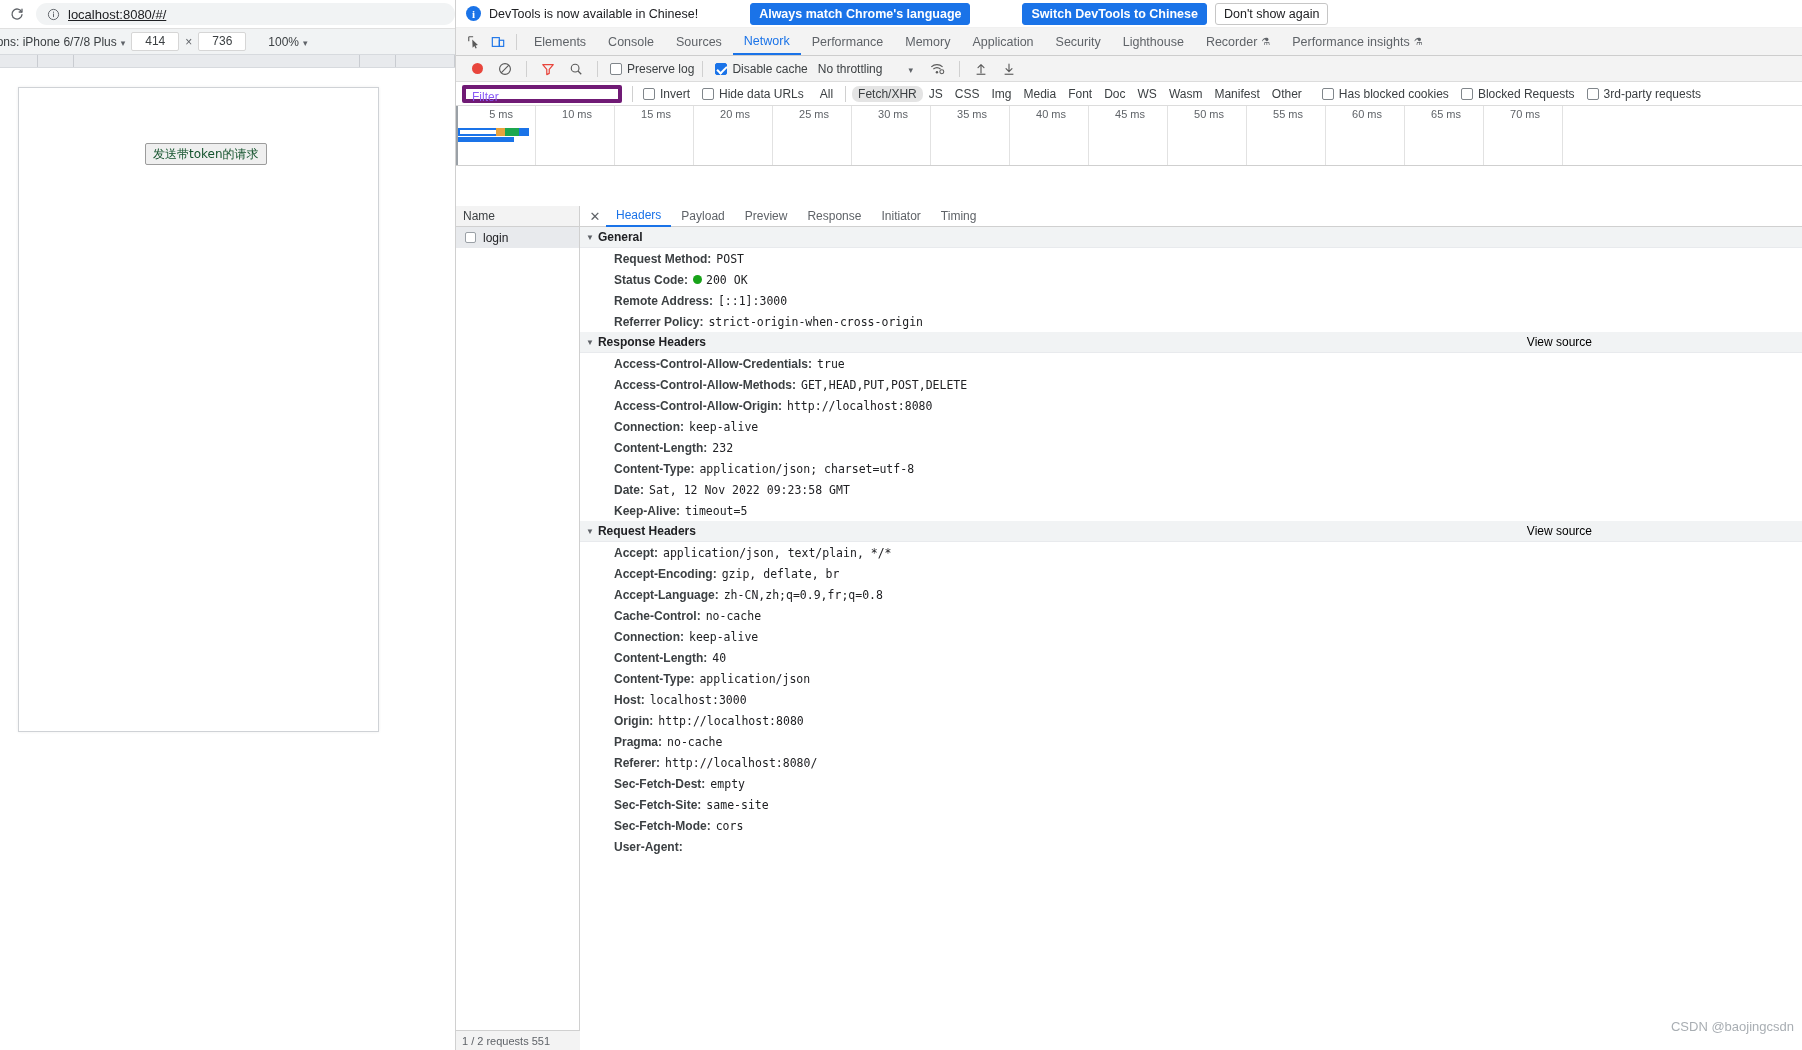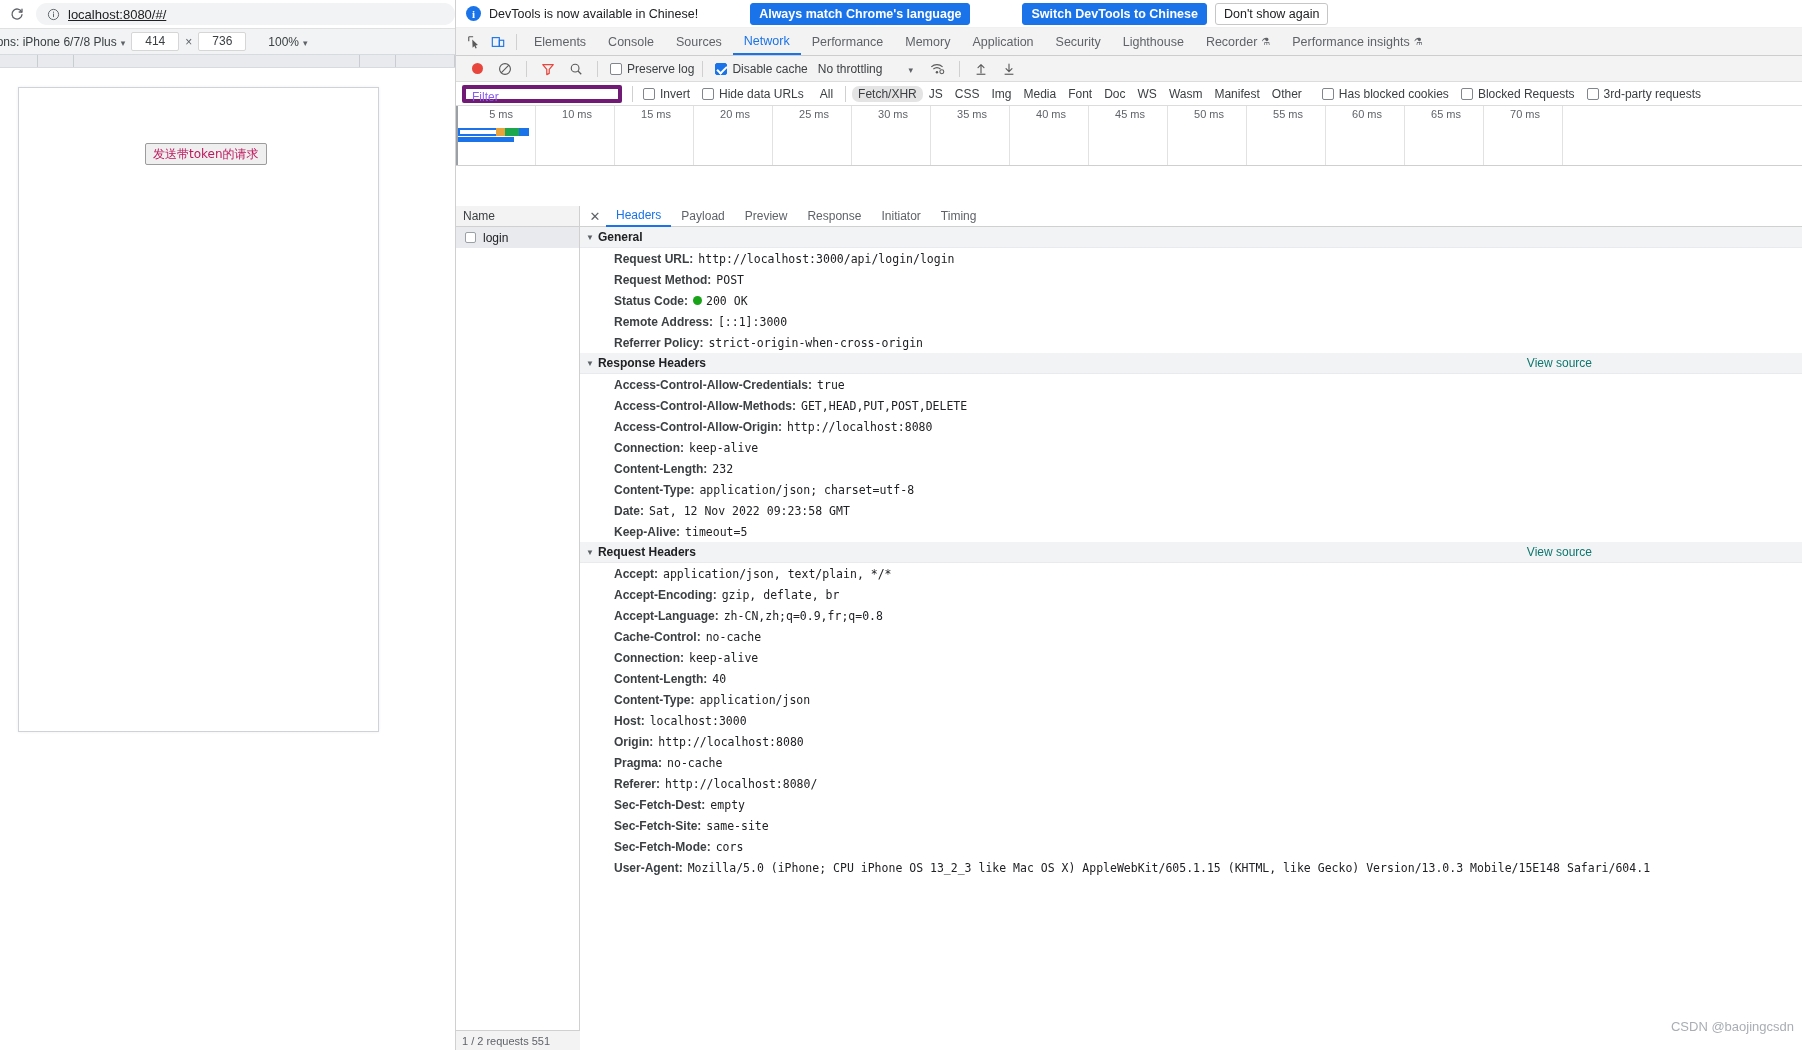--- a/index.html
+++ b/index.html
@@ -55,21 +55,21 @@
     position: absolute; left: 0; top: 68px; width: 455px; bottom: 0;
     background: #fff;
   }
   .device-frame {
     position: absolute; left: 18px; top: 19px; width: 361px; height: 645px;
     background: #fff; border: 1px solid #cfd2d6; box-shadow: 0 0 3px rgba(0,0,0,0.07);
   }
   .token-btn {
     position: absolute; left: 126px; top: 55px;
     border: 1px solid #9c9c9c; background: #efefef; border-radius: 2px;
-    font-size: 12px; color: #be185d; padding: 3px 7px; line-height: 14px;
+    font-size: 12px; color: #14532d; padding: 3px 7px; line-height: 14px;
     font-family: "DejaVu Sans", sans-serif;
   }
 
   
   .devtools {
     position: absolute; left: 455px; top: 0; right: 0; bottom: 0;
     background: #fff; border-left: 1px solid #d0d0d0;
   }
 
   .dt-notice {
@@ -174,21 +174,21 @@
   }
   .d-tab.active { color: #1a73e8; border-bottom: 2px solid #1a73e8; }
 
   .headers-body { flex: 1; overflow: hidden; background: #fff; position: relative; }
   .sec-head {
     background: #f1f3f4; height: 21px; display: flex; align-items: center;
     font-size: 12px; font-weight: bold; color: #202124; padding-left: 6px; gap: 4px;
     border-bottom: 1px solid #e8eaed; position: relative;
   }
   .tri { font-size: 8px; color: #5f6368; }
-  .view-src { position: absolute; right: 210px; font-size: 12px; color: #0f766e; font-weight: normal; cursor: pointer; }
+  .view-src { position: absolute; right: 210px; font-size: 12px; color: #000000; font-weight: normal; cursor: pointer; }
   .hrow {
     display: flex; align-items: baseline; padding: 3.5px 0 3.5px 34px;
     font-size: 12px; line-height: 14px;
   }
   .hkey { font-weight: bold; color: #3c4043; white-space: nowrap; }
   .hval {
     font-family: "DejaVu Sans Mono", monospace; font-size: 11.5px; color: #202124;
     margin-left: 5px; white-space: nowrap;
   }
   .status-dot { width: 9px; height: 9px; border-radius: 50%; background: #18a319; display: inline-block; margin-right: 4px; }
@@ -489,24 +489,20 @@
             </div>
         </div>
 
         <div class="headers-body">
 
           <div class="sec-head">
             <span class="tri">▼</span>
             <span>General</span>
           </div>
           <div class="hrow">
-            <span class="hkey">Request URL:</span>
-            <span class="hval">http://localhost:3000/api/login/login</span>
-          </div>
-          <div class="hrow">
             <span class="hkey">Request Method:</span>
             <span class="hval">POST</span>
           </div>
           <div class="hrow">
             <span class="hkey">Status Code:</span>
             <span class="hval"><span class="status-dot"></span><span>200 OK</span></span>
           </div>
           <div class="hrow">
             <span class="hkey">Remote Address:</span>
             <span class="hval">[::1]:3000</span>
@@ -610,21 +606,20 @@
           <div class="hrow">
               <span class="hkey">Sec-Fetch-Site:</span>
               <span class="hval">same-site</span>
             </div>
           <div class="hrow">
               <span class="hkey">Sec-Fetch-Mode:</span>
               <span class="hval">cors</span>
             </div>
           <div class="hrow">
               <span class="hkey">User-Agent:</span>
-              <span class="hval">Mozilla/5.0 (iPhone; CPU iPhone OS 13_2_3 like Mac OS X) AppleWebKit/605.1.15 (KHTML, like Gecko) Version/13.0.3 Mobile/15E148 Safari/604.1</span>
             </div>
         </div>
       </div>
     </div>
 
     <div class="watermark">CSDN @baojingcsdn</div>
   </div>
 </div>
 
 </body></html>

